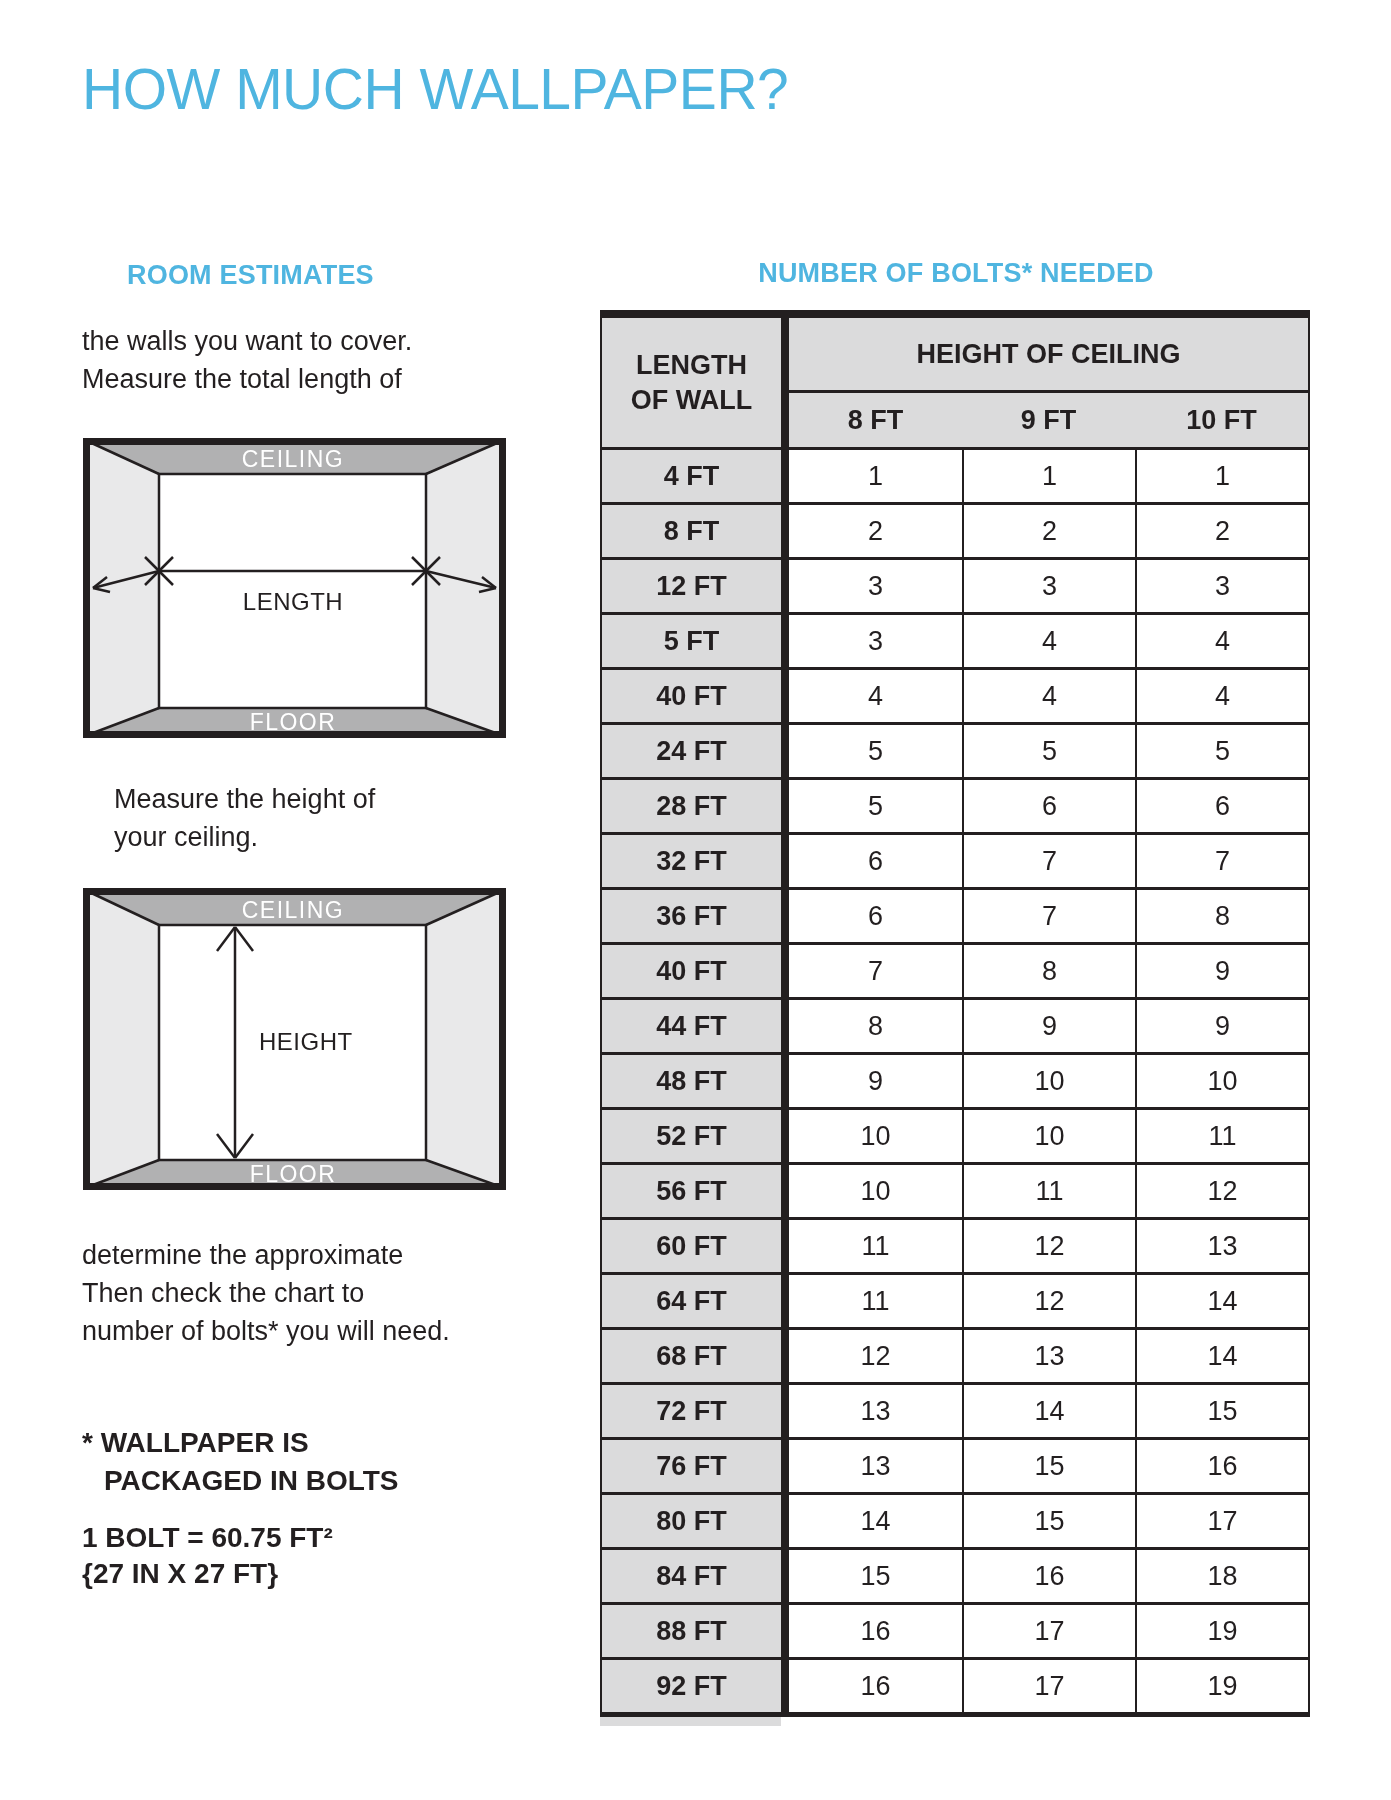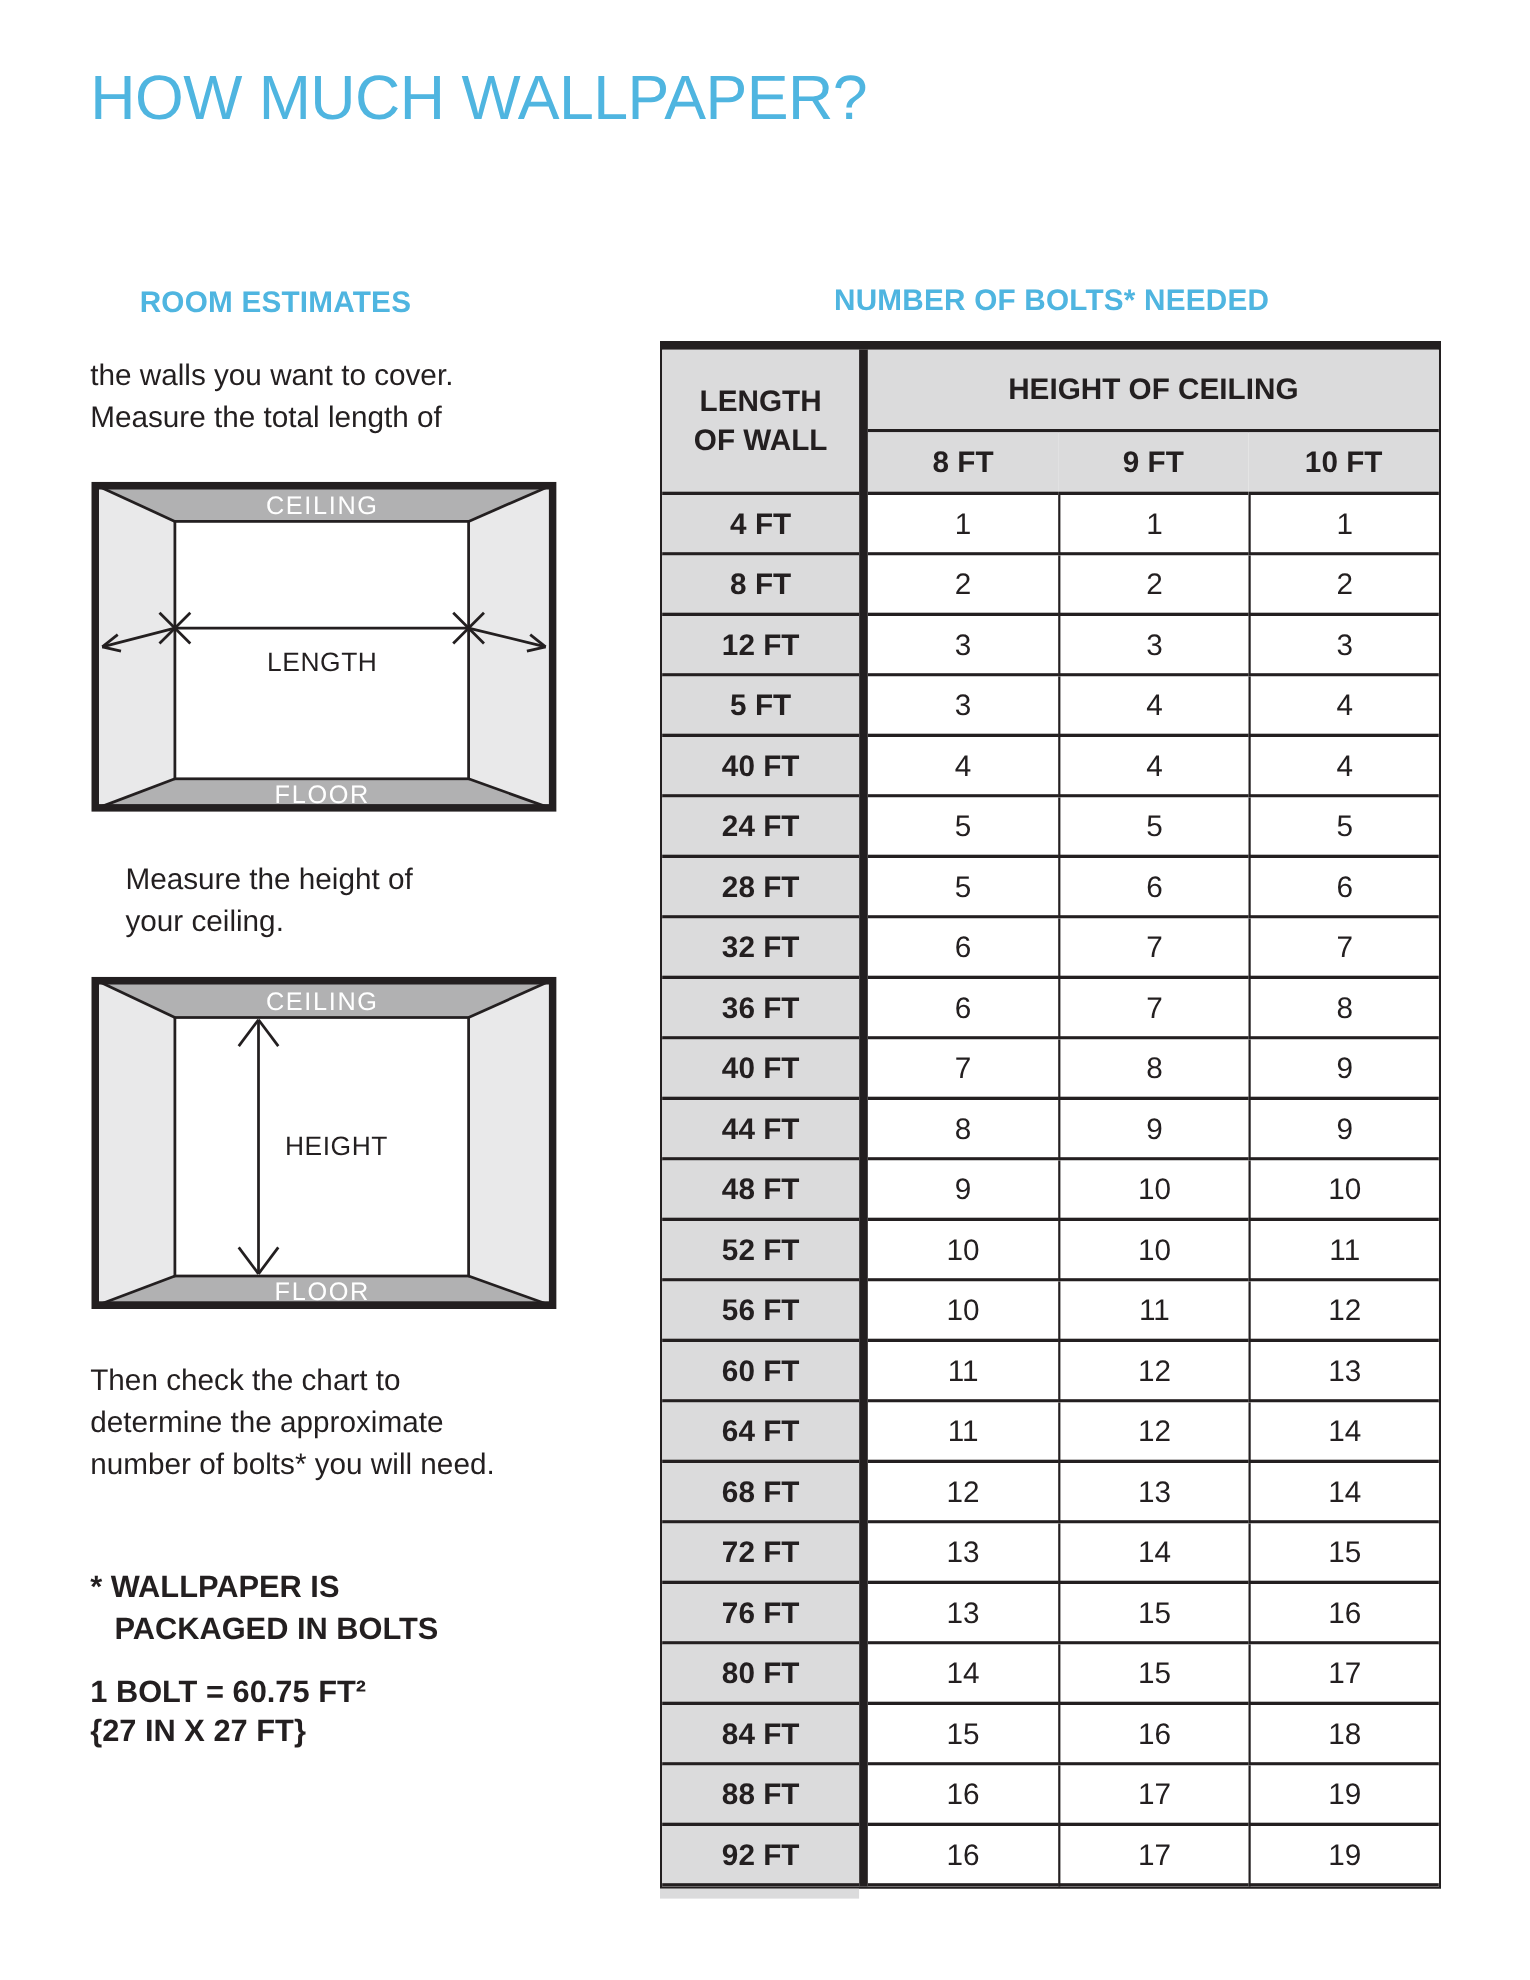--- a/index.html
+++ b/index.html
@@ -115,22 +115,22 @@
     <line x1="152" y1="39" x2="170" y2="63"></line>
     <line x1="152" y1="270" x2="134" y2="246"></line>
     <line x1="152" y1="270" x2="170" y2="246"></line>
   </g>
   <text class="room-label" x="210" y="30" text-anchor="middle">CEILING</text>
   <text class="room-label" x="210" y="294" text-anchor="middle">FLOOR</text>
   <text class="dim-label" x="176" y="162">HEIGHT</text>
 </svg>
 
 <div class="abs para" style="left:82px;top:1236px;">
+  <div>determine the approximate</div>
   <div>Then check the chart to</div>
-  <div>determine the approximate</div>
   <div>number of bolts* you will need.</div>
 </div>
 
 <div class="abs footnote" style="left:82px;top:1424px;">
   <div>* WALLPAPER IS</div>
   <div class="indent">PACKAGED IN BOLTS</div>
 </div>
 
 <div class="abs boltinfo" style="left:82px;top:1520px;">
   <div>1 BOLT = 60.75 FT²</div>

